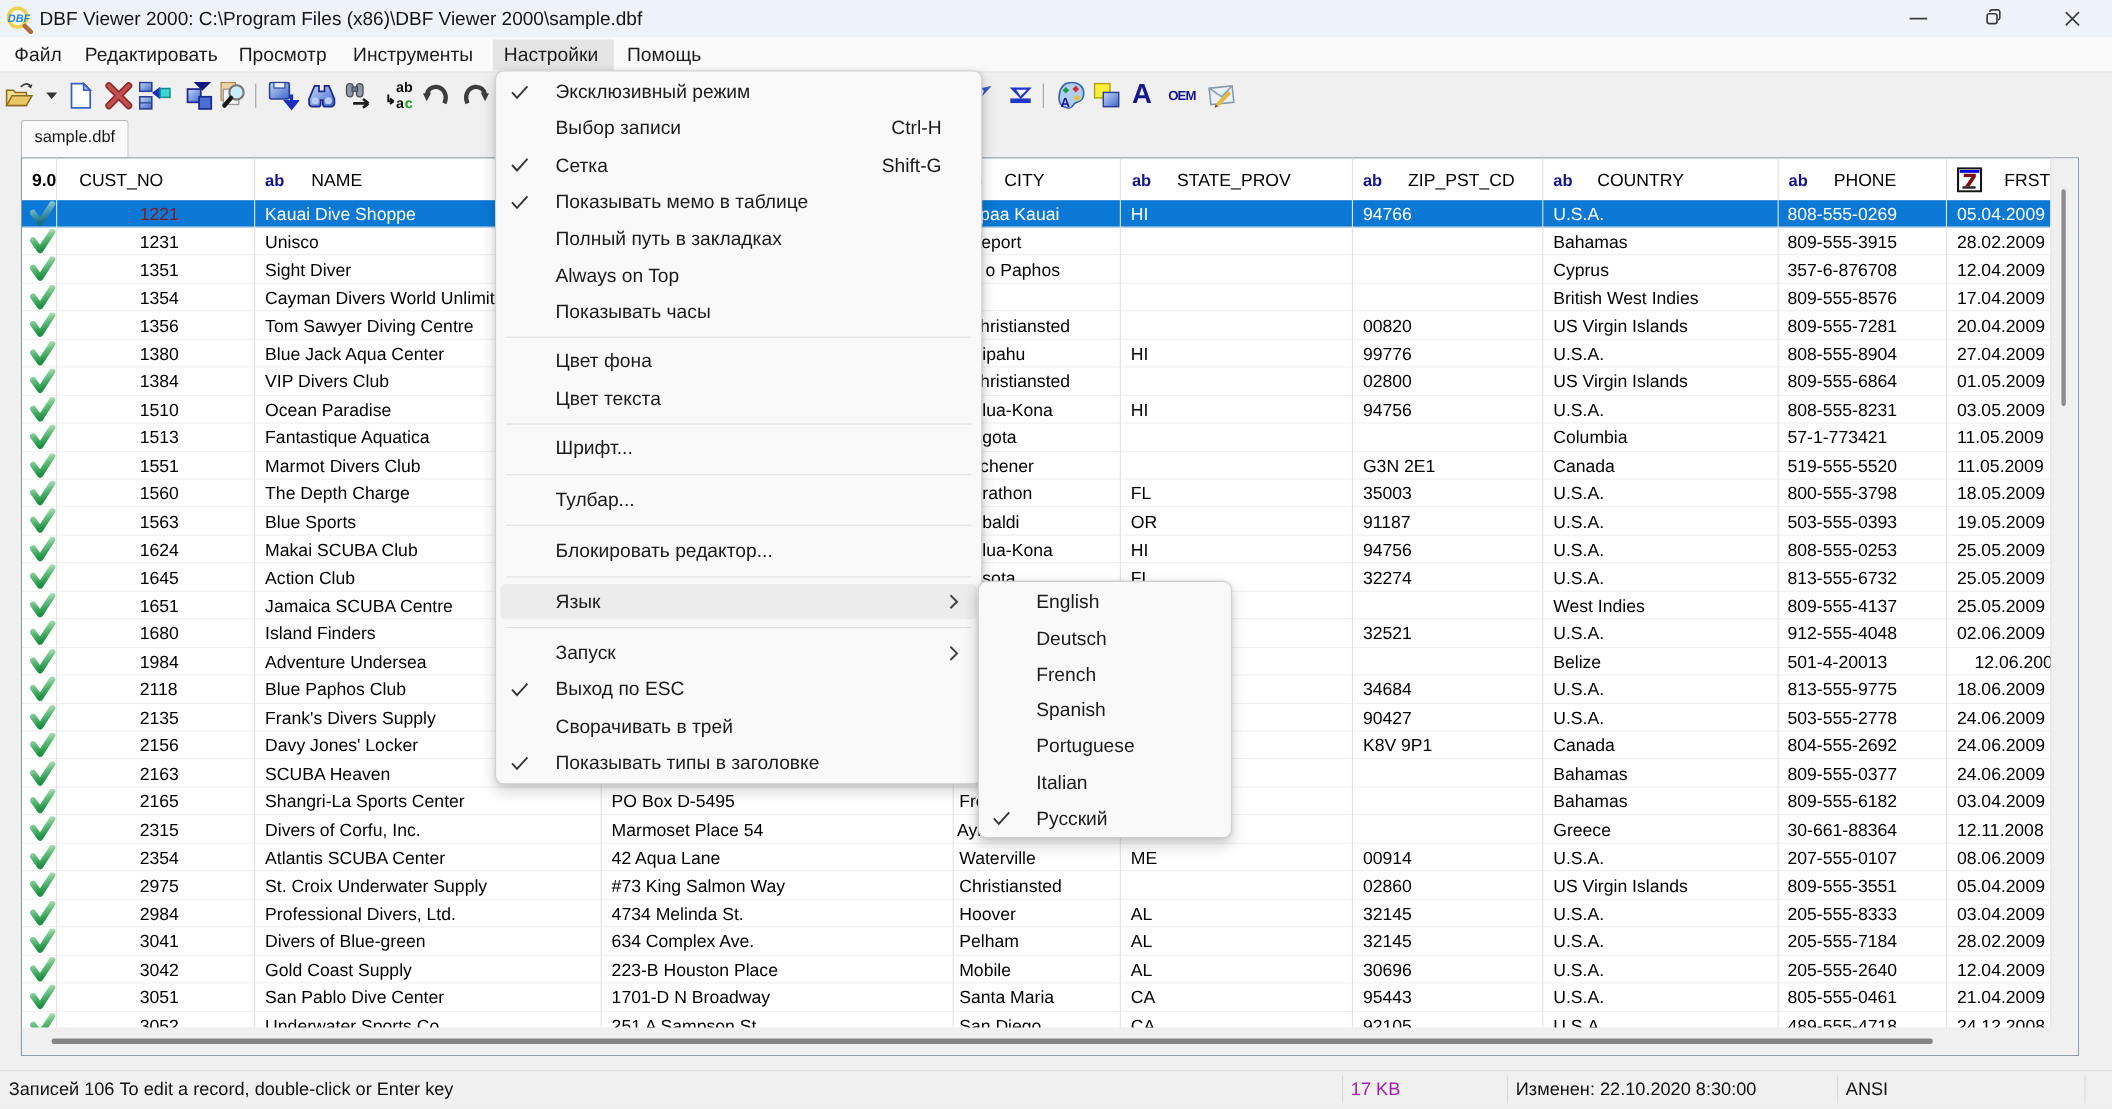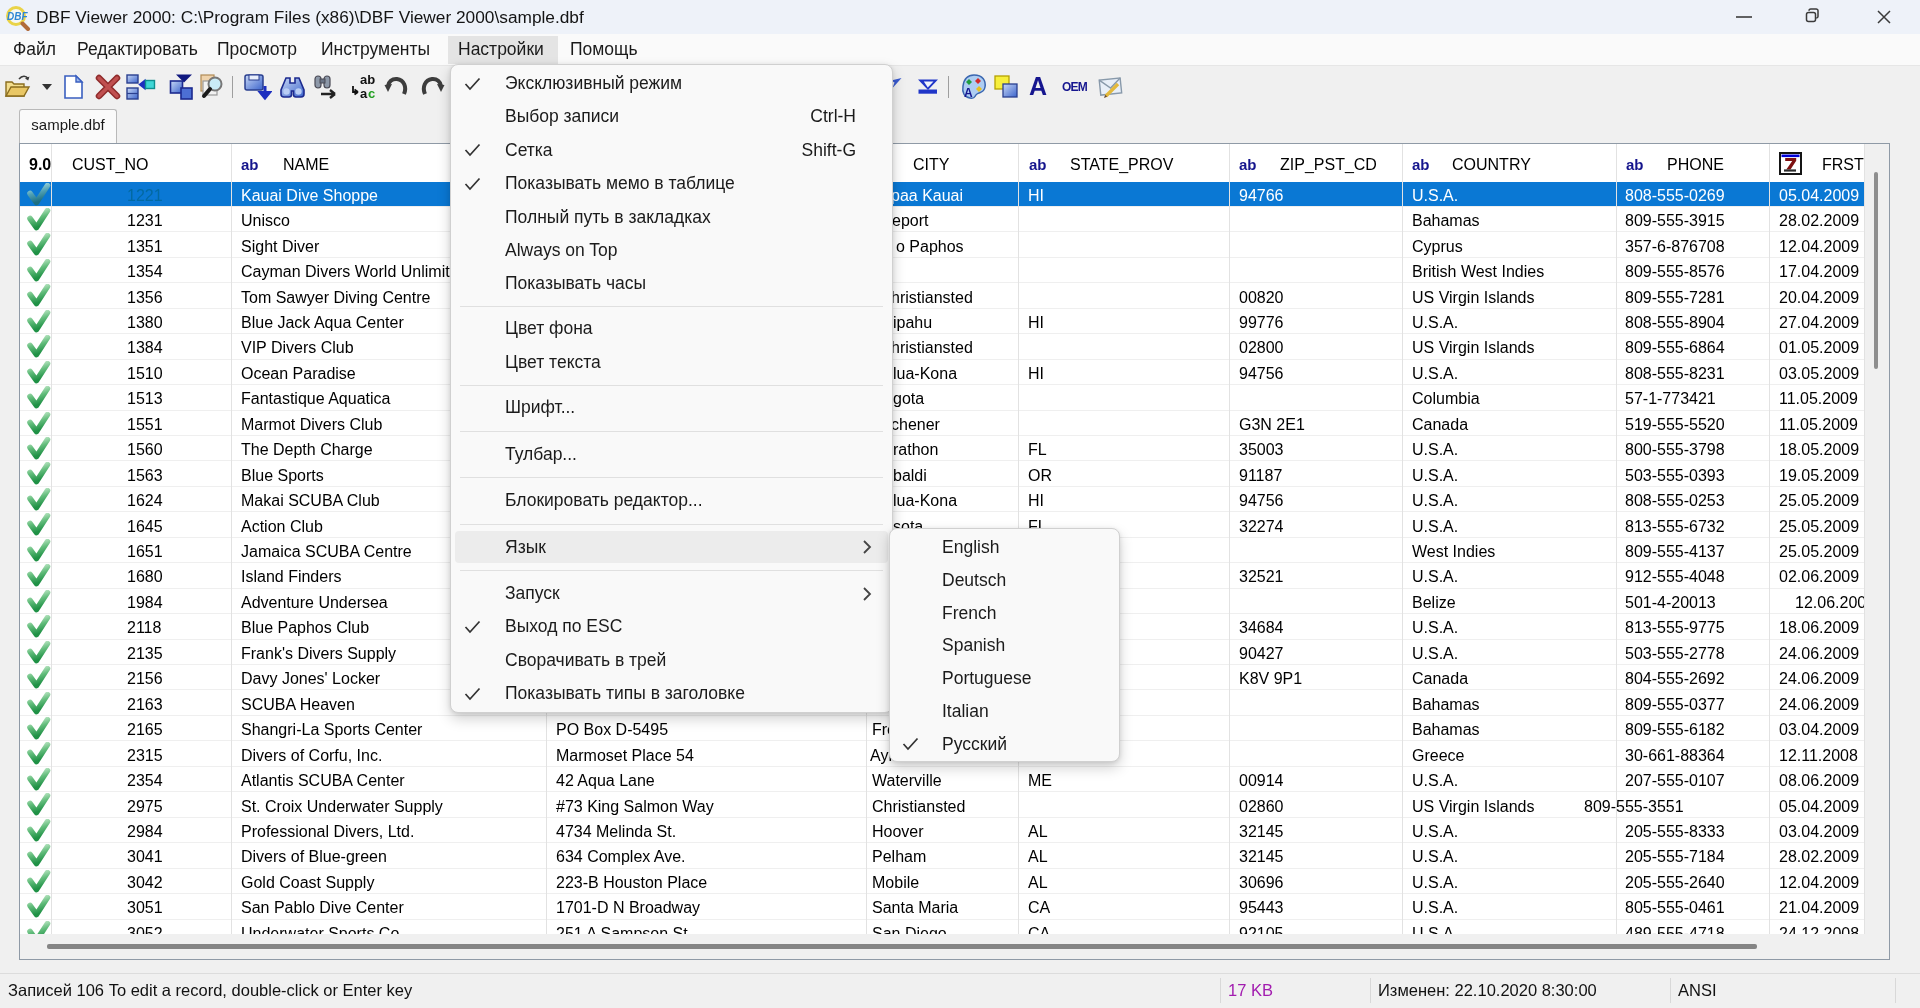--- a/index.html
+++ b/index.html
@@ -213,21 +213,21 @@
 <div class="hd" style="left:1626px;top:144px;font-weight:bold;color:#14148c;font-size:15px">ab</div>
 <div class="hd" style="left:1667px;top:144px">PHONE</div>
 <svg class="ab" style="left:1779px;top:152px" width="23" height="23" viewBox="0 0 23 23">
 <rect x="1" y="1" width="21" height="21" fill="#fff" stroke="#151515" stroke-width="2"></rect>
 <rect x="2.5" y="2.5" width="18" height="2.6" fill="#0000d8"></rect>
 <path d="M6.2 6 H17.2 V8.8 L11.5 17.5 H7.3 L13.2 9 H6.2 Z" fill="#7e1111"></path>
 <path d="M5 18.5 H17" stroke="#2a2a2a" stroke-width="2.2"></path>
 </svg>
 <div class="hd" style="left:1822px;top:144px">FRST</div>
 <div class="ab" style="left:20px;top:144px;width:1844px;height:789.5px;overflow:hidden">
-<div class="t" style="left:107.0px;top:38.7px;color:#0369a1;">1221</div>
+<div class="t" style="left:107.0px;top:38.7px;color:#7f1d1d;">1221</div>
 <div class="t" style="left:221.0px;top:38.7px;color:#fff;">Kauai Dive Shoppe</div>
 <div class="t" style="left:536.0px;top:38.7px;color:#fff;">4-976 Sugarloaf Hwy</div>
 <div class="t" style="left:871.0px;top:38.7px;color:#fff;">paa Kauai</div>
 <div class="t" style="left:1008.0px;top:38.7px;color:#fff;">HI</div>
 <div class="t" style="left:1219.0px;top:38.7px;color:#fff;">94766</div>
 <div class="t" style="left:1392.0px;top:38.7px;color:#fff;">U.S.A.</div>
 <div class="t" style="left:1605.0px;top:38.7px;color:#fff;">808-555-0269</div>
 <div class="t" style="left:1759.0px;top:38.7px;color:#fff;">05.04.2009</div>
 <div class="t" style="left:107.0px;top:64.1px;">1231</div>
 <div class="t" style="left:221.0px;top:64.1px;">Unisco</div>
@@ -402,21 +402,21 @@
 <div class="t" style="left:1219.0px;top:624.1px;">00914</div>
 <div class="t" style="left:1392.0px;top:624.1px;">U.S.A.</div>
 <div class="t" style="left:1605.0px;top:624.1px;">207-555-0107</div>
 <div class="t" style="left:1759.0px;top:624.1px;">08.06.2009</div>
 <div class="t" style="left:107.0px;top:649.5px;">2975</div>
 <div class="t" style="left:221.0px;top:649.5px;">St. Croix Underwater Supply</div>
 <div class="t" style="left:536.0px;top:649.5px;">#73 King Salmon Way</div>
 <div class="t" style="left:852.0px;top:649.5px;">Christiansted</div>
 <div class="t" style="left:1219.0px;top:649.5px;">02860</div>
 <div class="t" style="left:1392.0px;top:649.5px;">US Virgin Islands</div>
-<div class="t" style="left:1564px;top:649.5px;">809-555-3551</div>
+<div class="t" style="left:1605.0px;top:649.5px;">809-555-3551</div>
 <div class="t" style="left:1759.0px;top:649.5px;">05.04.2009</div>
 <div class="t" style="left:107.0px;top:675.0px;">2984</div>
 <div class="t" style="left:221.0px;top:675.0px;">Professional Divers, Ltd.</div>
 <div class="t" style="left:536.0px;top:675.0px;">4734 Melinda St.</div>
 <div class="t" style="left:852.0px;top:675.0px;">Hoover</div>
 <div class="t" style="left:1008.0px;top:675.0px;">AL</div>
 <div class="t" style="left:1219.0px;top:675.0px;">32145</div>
 <div class="t" style="left:1392.0px;top:675.0px;">U.S.A.</div>
 <div class="t" style="left:1605.0px;top:675.0px;">205-555-8333</div>
 <div class="t" style="left:1759.0px;top:675.0px;">03.04.2009</div>

